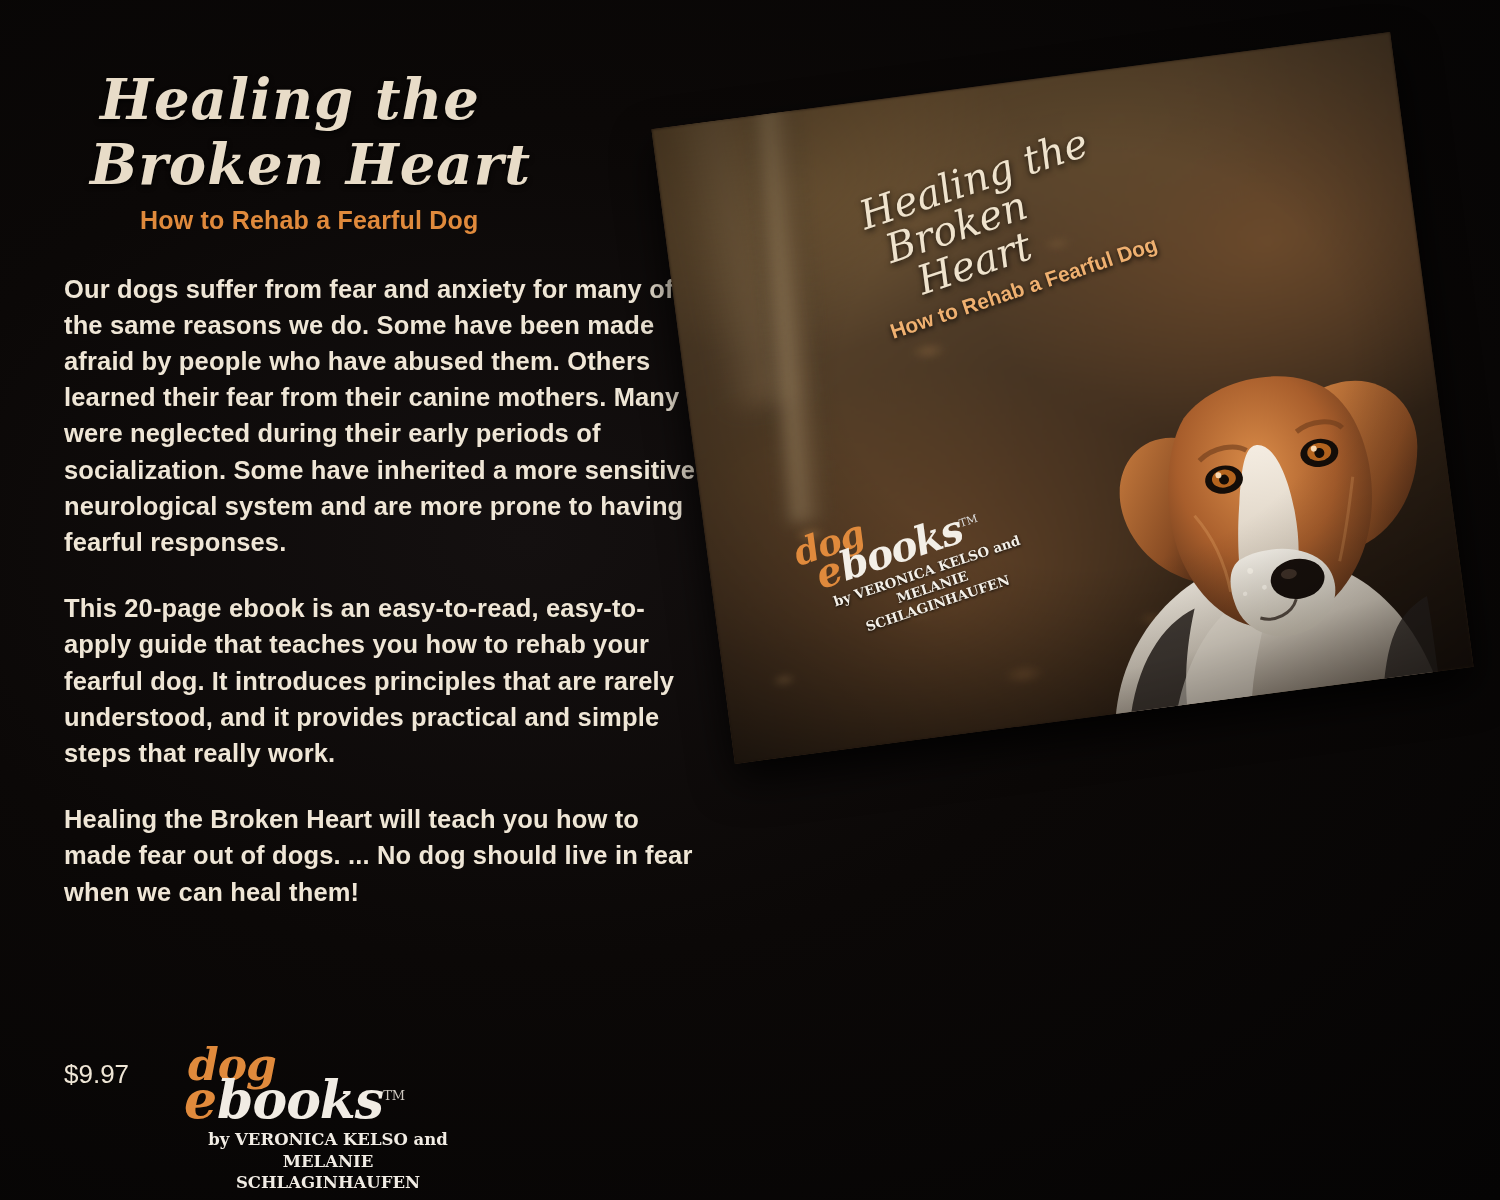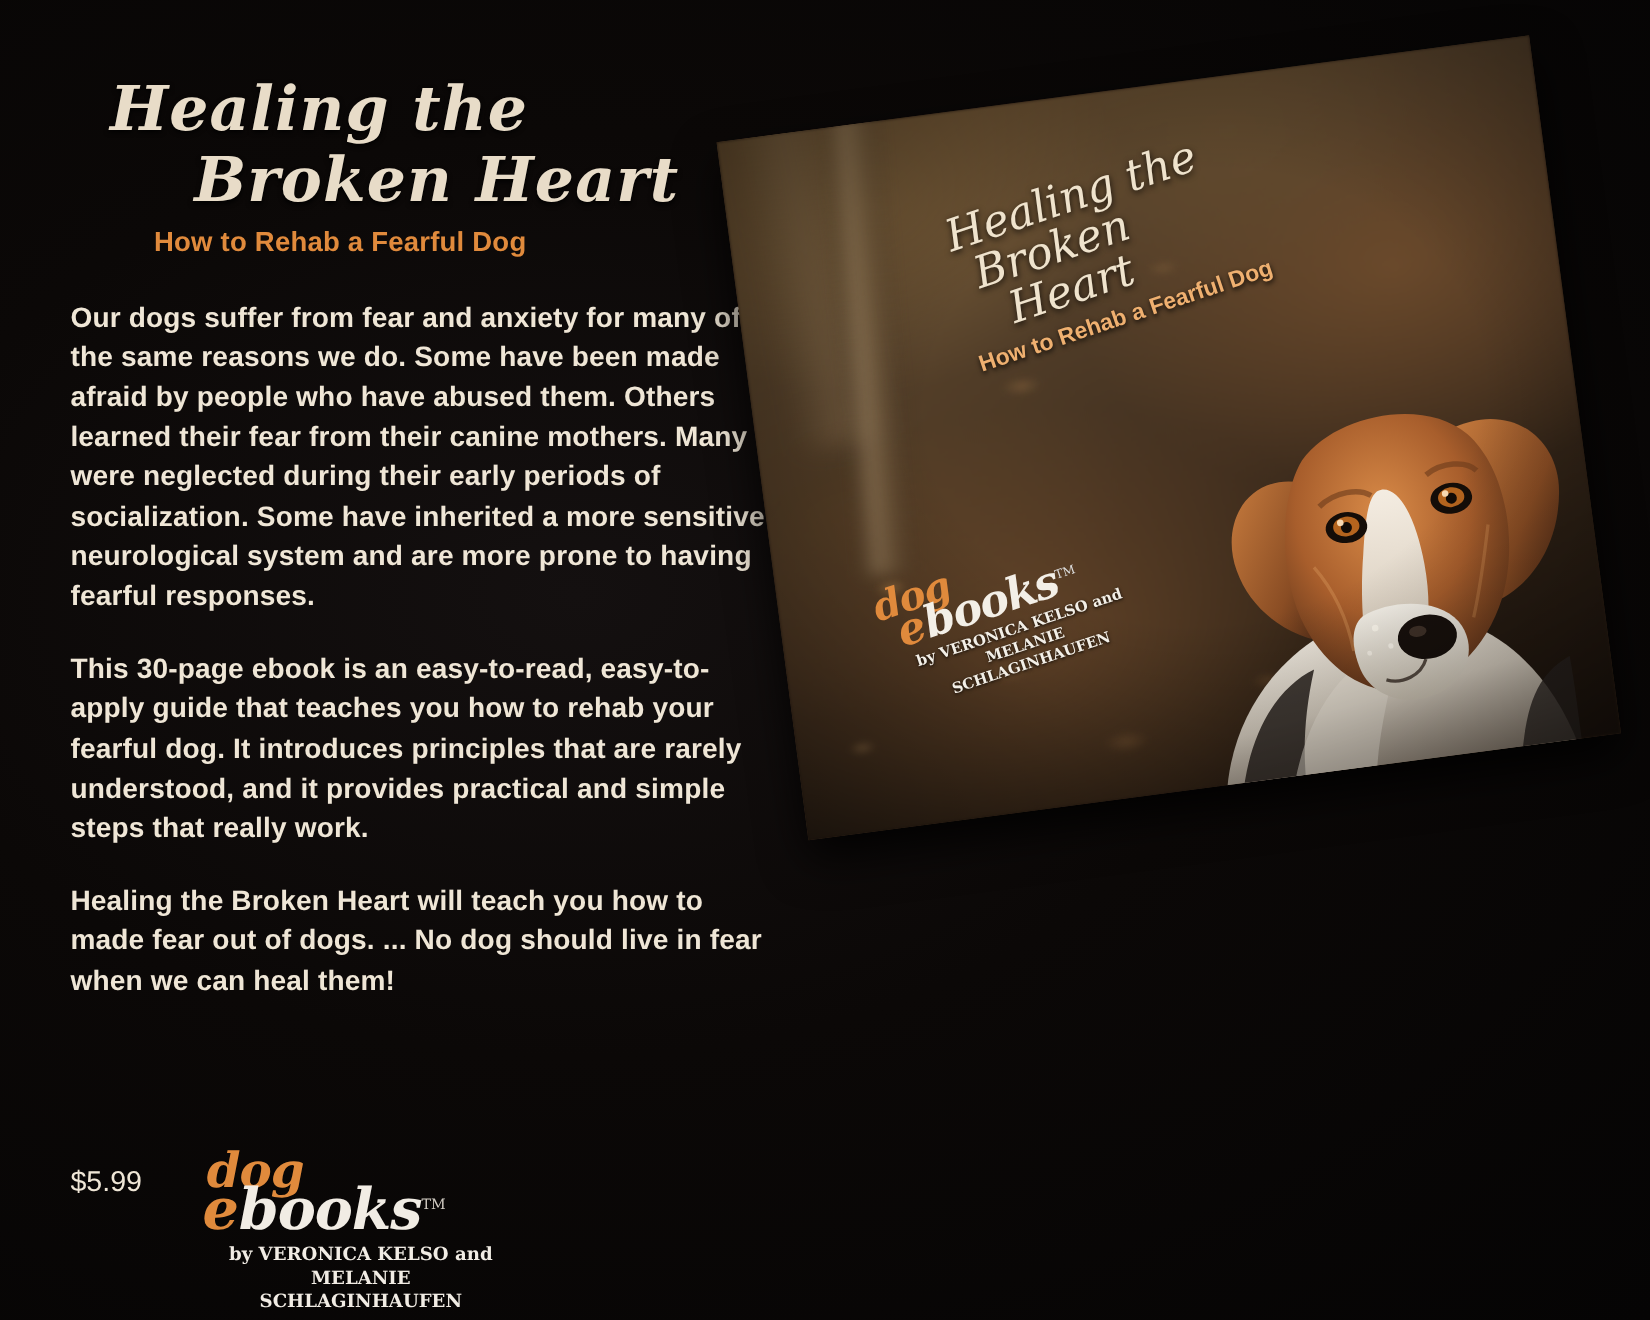--- a/index.html
+++ b/index.html
@@ -32,21 +32,21 @@
     font-family: "DejaVu Serif", serif;
     font-style: italic;
     color: #e8dcc8;
     font-size: 56px;
     line-height: 1.05;
     letter-spacing: 1px;
     text-shadow: 0 2px 5px rgba(0,0,0,.9);
     margin: 0;
   }
   .title-line1 { margin-left: 36px; }
-  .title-line2 { margin-left: 26px; margin-top: 6px; text-align: center; }
+  .title-line2 { margin-left: 26px; margin-top: 6px; }
   .subtitle {
     color: #e08a3c;
     font-weight: bold;
     font-size: 25px;
     margin: 12px 0 0 76px;
     letter-spacing: .2px;
   }
 
   .body-text {
     margin-top: 36px;
@@ -280,27 +280,27 @@
 <div class="page">
 
   <div class="left-col">
 
     <h1 class="title-script title-line1">Healing the</h1>
     <h1 class="title-script title-line2">Broken Heart</h1>
     <div class="subtitle">How to Rehab a Fearful Dog</div>
 
     <div class="body-text">
       <p>Our dogs suffer from fear and anxiety for many of the same reasons we do. Some have been made afraid by people who have  abused them.  Others learned their fear from their canine mothers. Many were neglected during their early periods of socialization.  Some have inherited a more sensitive neurological system and are more prone to having fearful responses.</p>
-      <p>This 30-page ebook is an easy-to-read, easy-to-apply guide that teaches you how to rehab your fearful dog.  It introduces principles that are rarely understood, and it provides practical and simple steps that really work.</p>
+      <p>This 20-page ebook is an easy-to-read, easy-to-apply guide that teaches you how to rehab your fearful dog.  It introduces principles that are rarely understood, and it provides practical and simple steps that really work.</p>
       <p>Healing the Broken Heart will teach you how to made fear out of dogs.  ... No dog should live in fear when we can heal them!</p>
     </div>
   </div>
 
   <div class="bottom-row">
-    <div class="price">$5.99</div>
+    <div class="price">$9.97</div>
 
     <div class="logo-block">
       <div class="logo-dog">dog</div>
       <div class="logo-ebooks">
         <span class="e">e</span><span class="books">books</span><span class="logo-tm">TM</span>
       </div>
       <div class="logo-authors">
         <div>by VERONICA KELSO and</div>
         <div>MELANIE SCHLAGINHAUFEN</div>
       </div>

